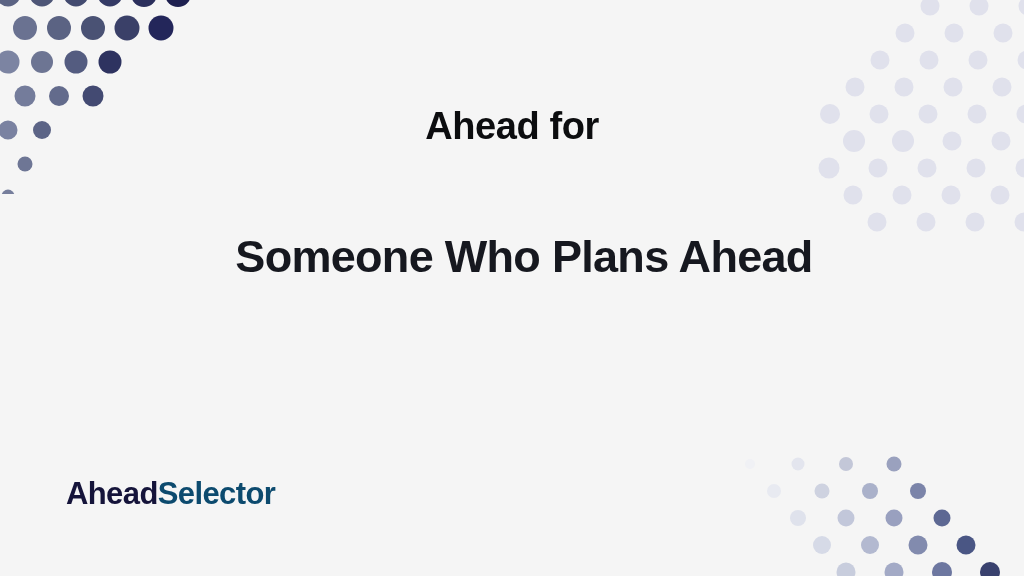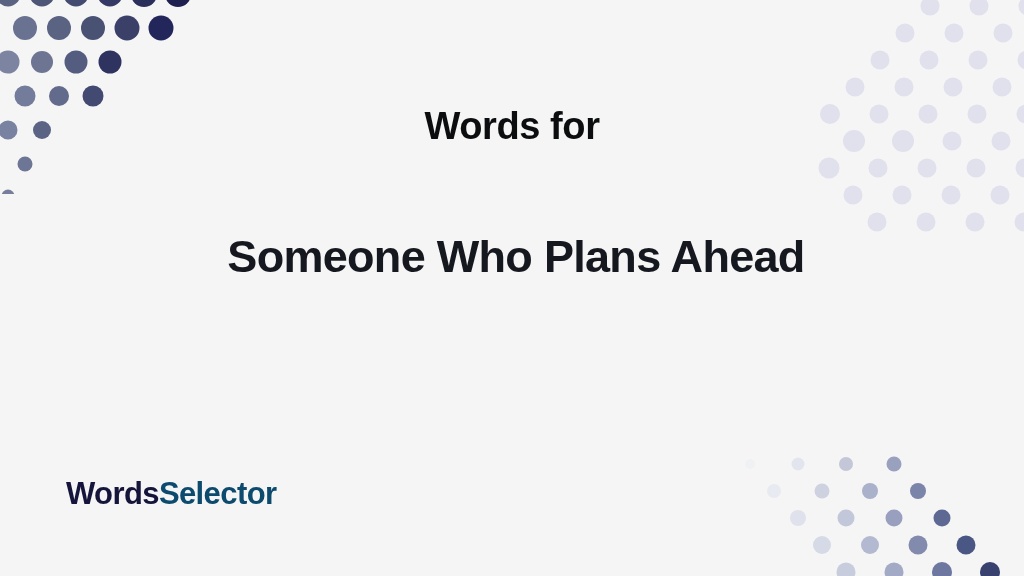--- a/index.html
+++ b/index.html
@@ -52,21 +52,21 @@
     margin: 0;
     font-size: 38px;
     font-weight: 700;
     letter-spacing: -0.4px;
     color: #0c0d0f;
     line-height: 1.25;
   }
 
   #main-title {
     position: absolute;
-    left: 156px;
+    left: 164px;
     top: 222px;
     width: 720px;
     margin: 0;
     font-size: 45px;
     font-weight: 700;
     letter-spacing: -0.7px;
     color: #16181f;
     line-height: 1.54;
   }
 
@@ -202,21 +202,21 @@
       <circle cx="240" cy="105" r="9.5" fill="#4a5684"></circle>
 
       <circle cx="120" cy="132" r="9.5" fill="#c8cddd"></circle>
       <circle cx="168" cy="132" r="9.5" fill="#a3aac6"></circle>
       <circle cx="216" cy="132" r="10" fill="#6d77a0"></circle>
       <circle cx="264" cy="132" r="10" fill="#39416e"></circle>
     </svg>
   </div>
 
   <div id="headline-block">
-    <h2 id="eyebrow-title">Words for</h2>
+    <h2 id="eyebrow-title">Ahead for</h2>
     <h1 id="main-title">Someone Who Plans Ahead</h1>
   </div>
 
   <div id="brand-logo">
-    <span class="brand-primary">Words</span><span class="brand-secondary">Selector</span>
+    <span class="brand-primary">Ahead</span><span class="brand-secondary">Selector</span>
   </div>
 
 </div>
 
 </body></html>

